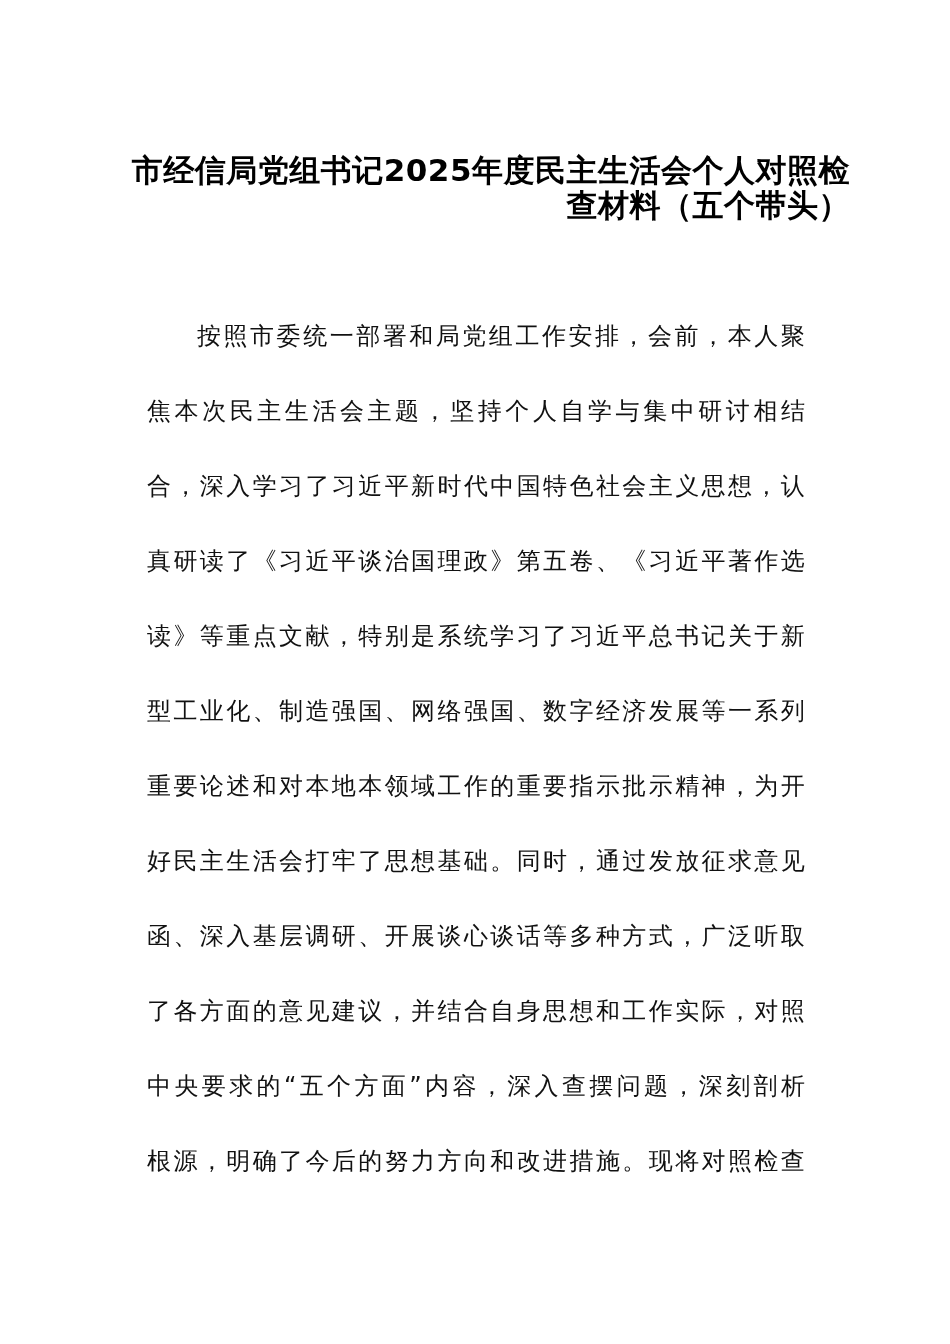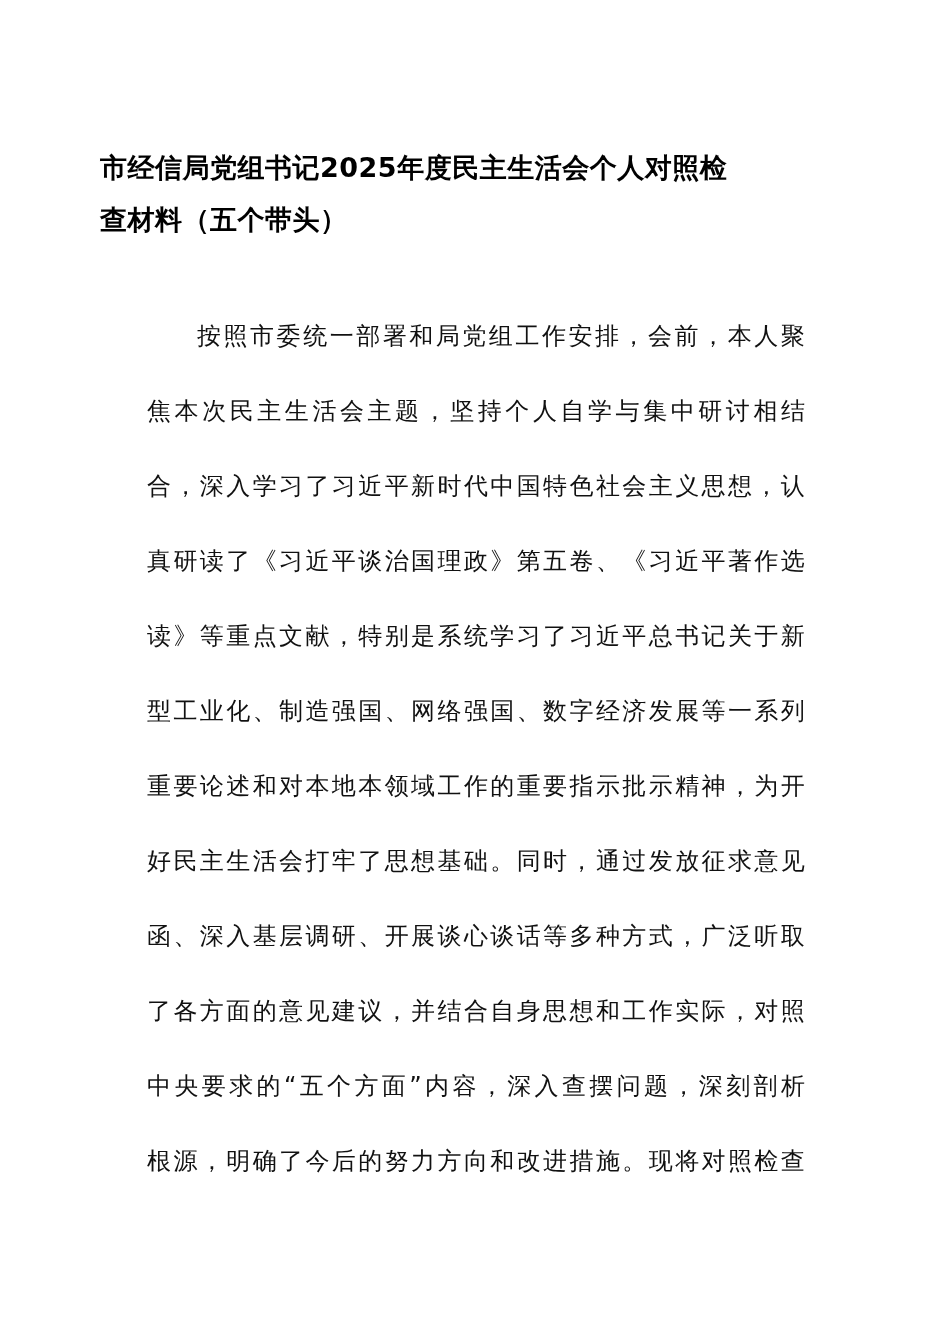--- a/index.html
+++ b/index.html
@@ -20,29 +20,29 @@
       left: 0;
       top: 0;
       width: 950px;
       height: 1344px;
       background: #ffffff;
     }
     .title {
       position: absolute;
       left: 100px;
       width: 750px;
-      text-align: left;
+      text-align: right;
       font-family: "DejaVu Sans", "Liberation Sans", sans-serif;
       font-weight: bold;
-      font-size: 27px;
+      font-size: 31px;
       letter-spacing: 0.5px;
       white-space: nowrap;
     }
     .title-line-1 { top: 150px; }
-    .title-line-2 { top: 202px; }
+    .title-line-2 { top: 185px; }
     .body-text {
       position: absolute;
       left: 147px;
       top: 316px;
       width: 658px;
     }
     .line {
       height: 75px;
       line-height: 40px;
       font-size: 24px;

